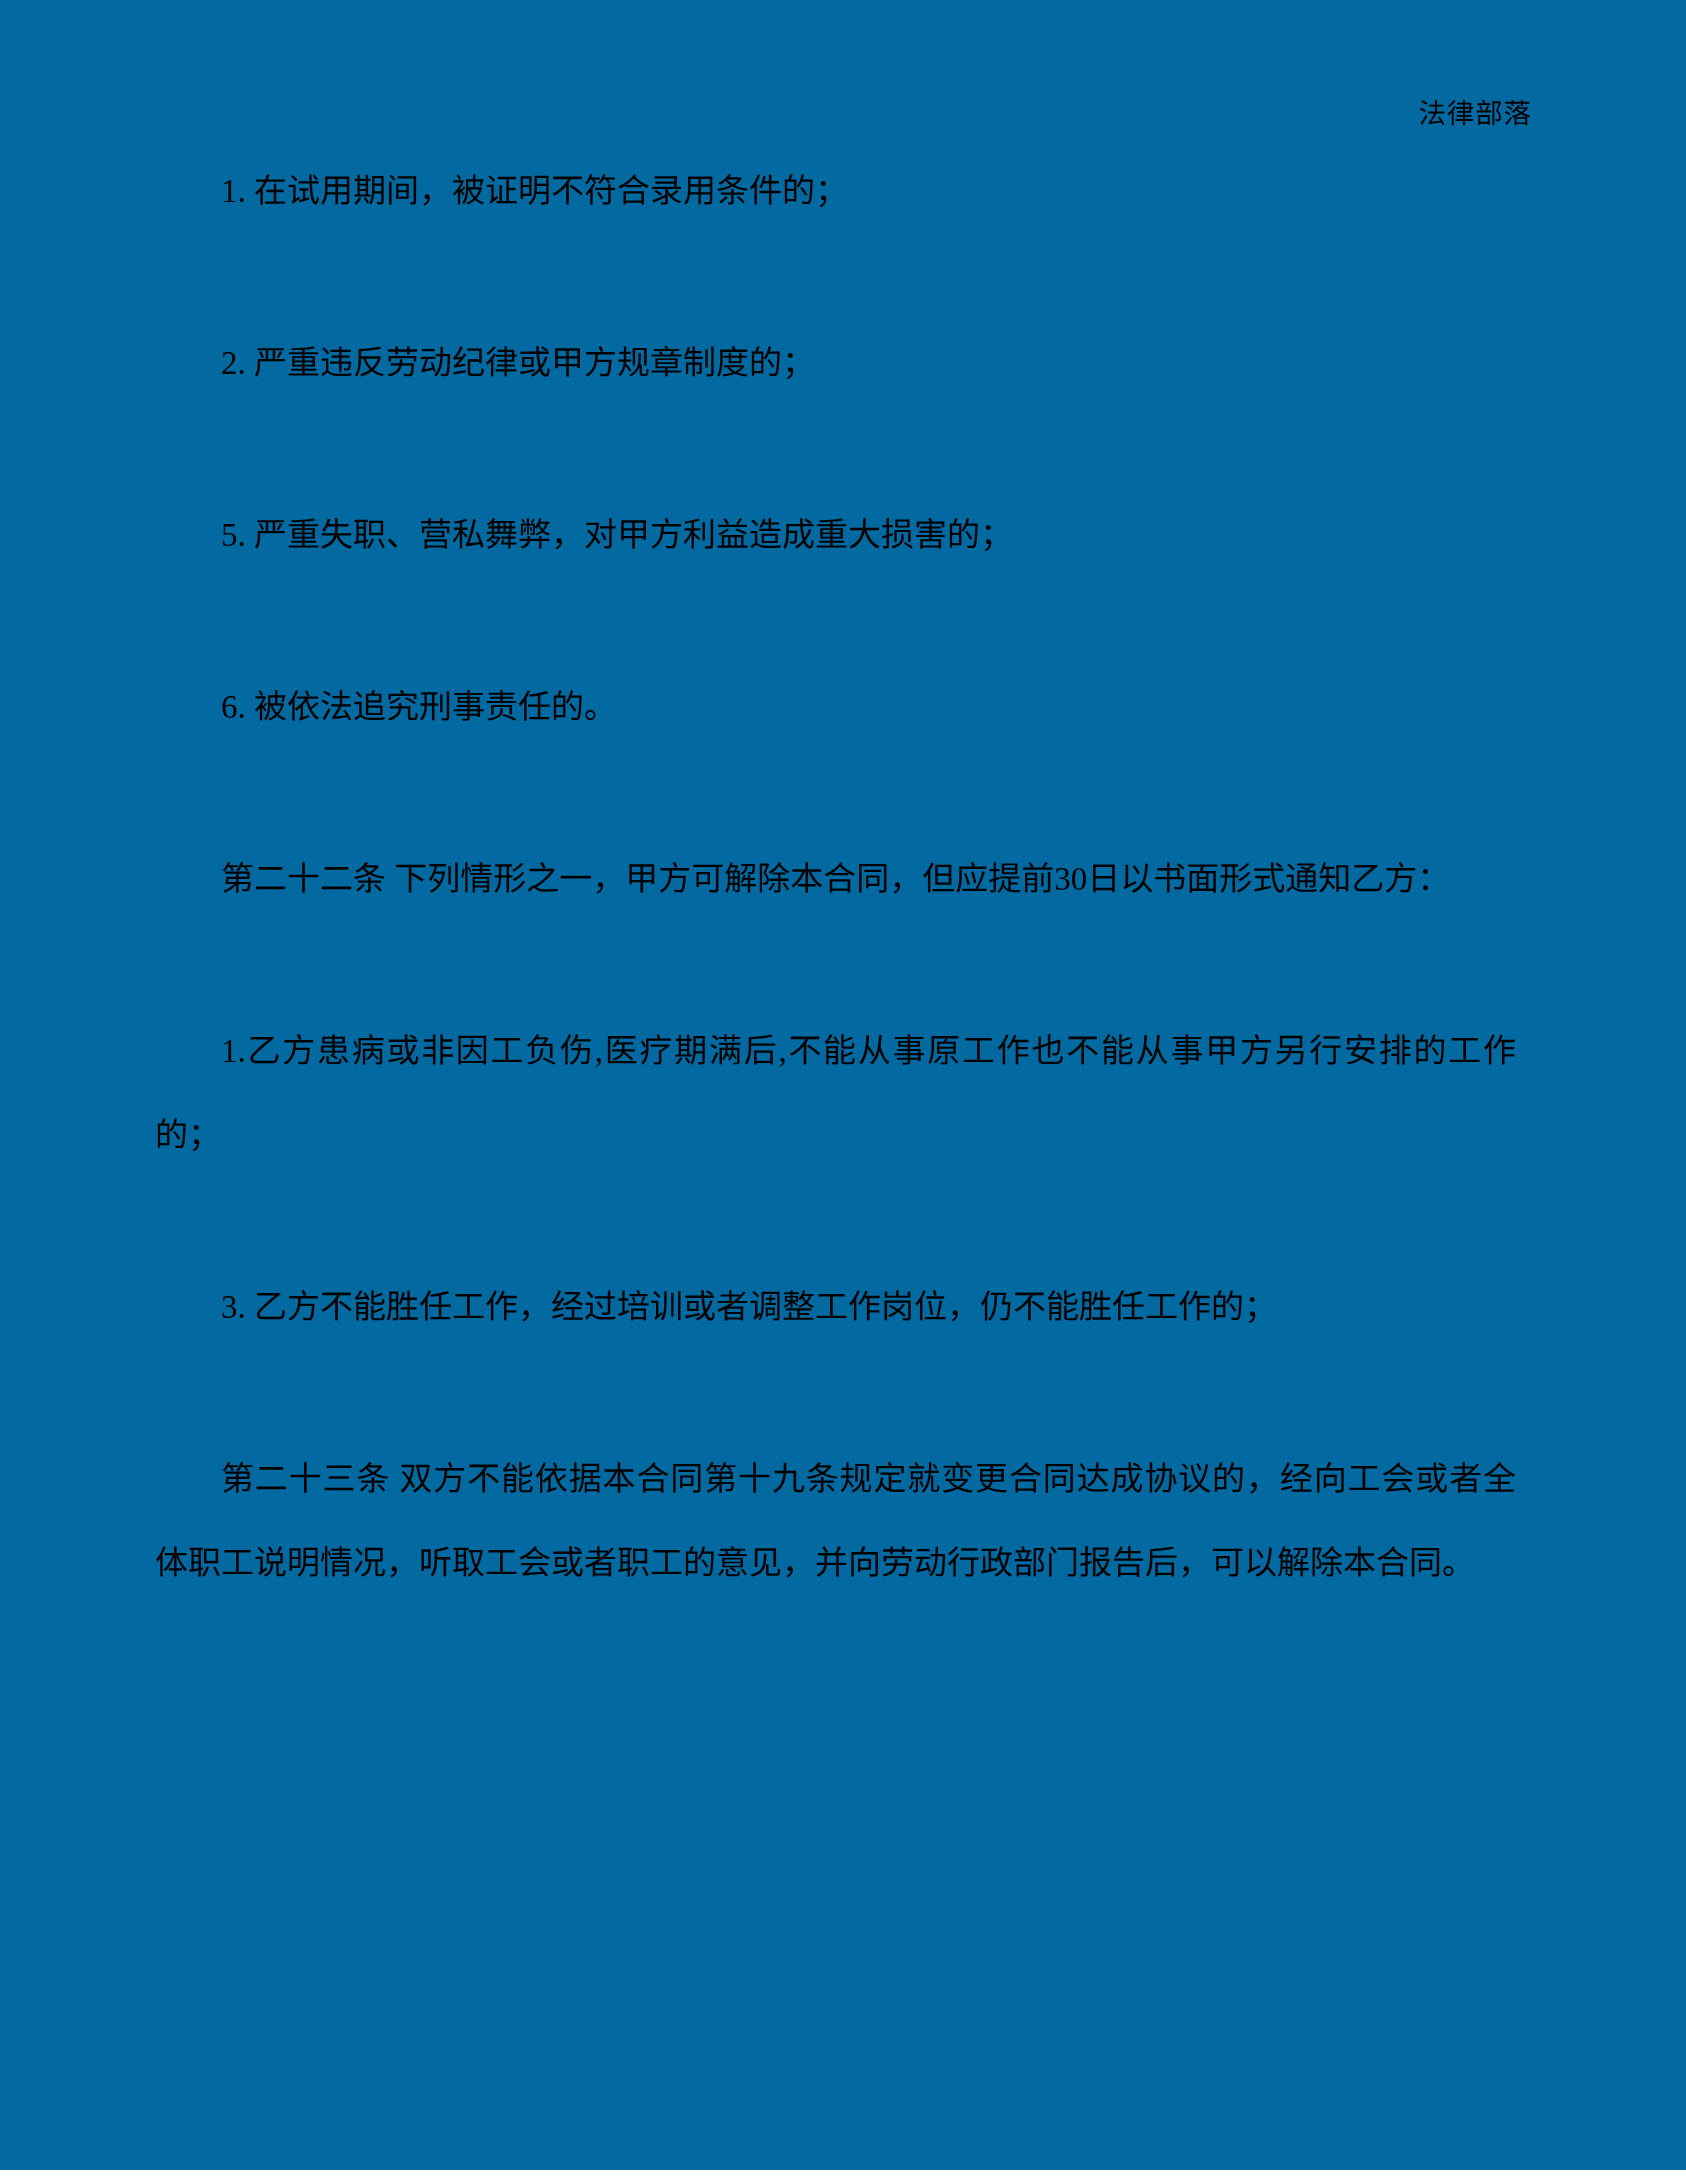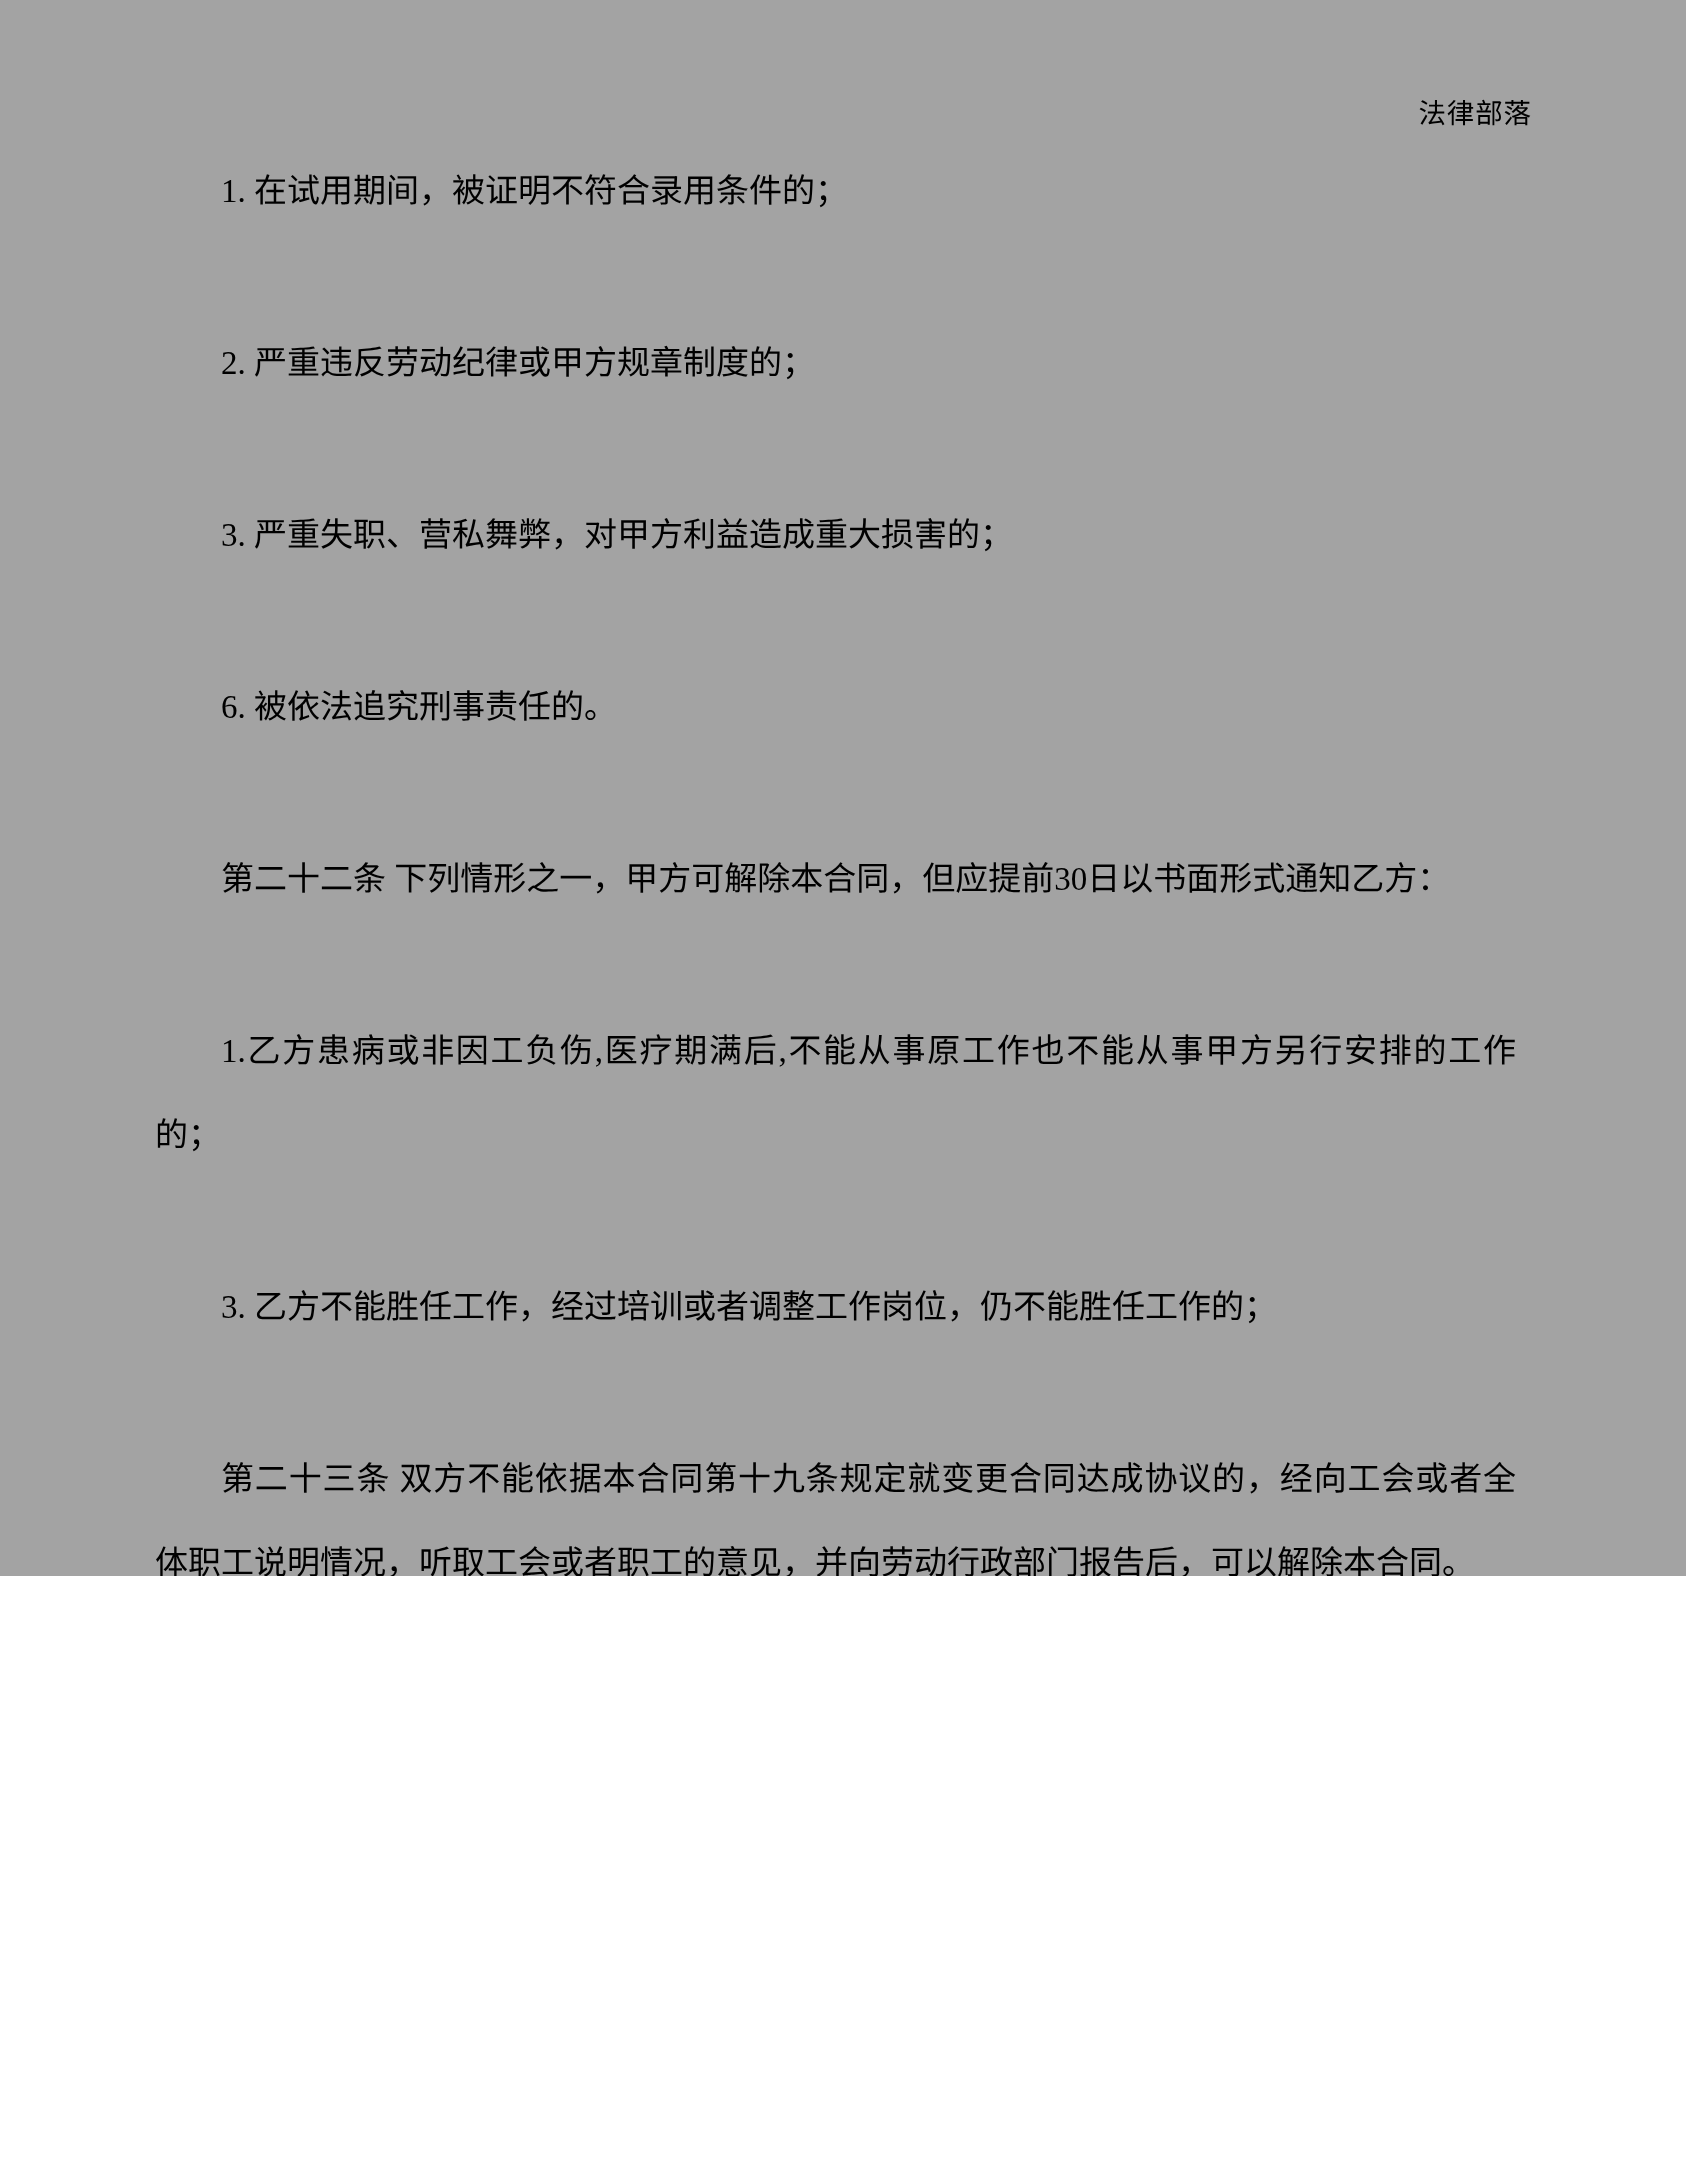--- a/index.html
+++ b/index.html
@@ -3,22 +3,22 @@
 <meta charset="utf-8">
 <style>
   html, body {
     margin: 0;
     padding: 0;
     background: #ffffff;
   }
   .page {
     position: relative;
     width: 1686px;
-    height: 1576px;
-    background: #a3a3a3;
+    height: 2170px;
+    background: #0369a1;
     font-family: "Liberation Serif", "DejaVu Serif", serif;
     color: #000000;
     overflow: hidden;
   }
   .site-header {
     position: absolute;
     top: 97px;
     right: 154px;
     font-size: 27.5px;
     line-height: 33px;
@@ -47,21 +47,21 @@
 </head>
 <body>
 
 <div class="page">
 
   <div class="site-header">法律部落</div>
 
   <div class="doc-body">
     <p class="para">1. 在试用期间，被证明不符合录用条件的；</p>
     <p class="para">2. 严重违反劳动纪律或甲方规章制度的；</p>
-    <p class="para">3. 严重失职、营私舞弊，对甲方利益造成重大损害的；</p>
+    <p class="para">5. 严重失职、营私舞弊，对甲方利益造成重大损害的；</p>
     <p class="para">6. 被依法追究刑事责任的。</p>
     <p class="para">第二十二条 下列情形之一，甲方可解除本合同，但应提前30日以书面形式通知乙方：</p>
     <p class="para">1.乙方患病或非因工负伤,医疗期满后,不能从事原工作也不能从事甲方另行安排的工作的；</p>
     <p class="para">3. 乙方不能胜任工作，经过培训或者调整工作岗位，仍不能胜任工作的；</p>
     <p class="para">第二十三条 双方不能依据本合同第十九条规定就变更合同达成协议的，经向工会或者全体职工说明情况，听取工会或者职工的意见，并向劳动行政部门报告后，可以解除本合同。</p>
   </div>
 
 </div>
 
 

